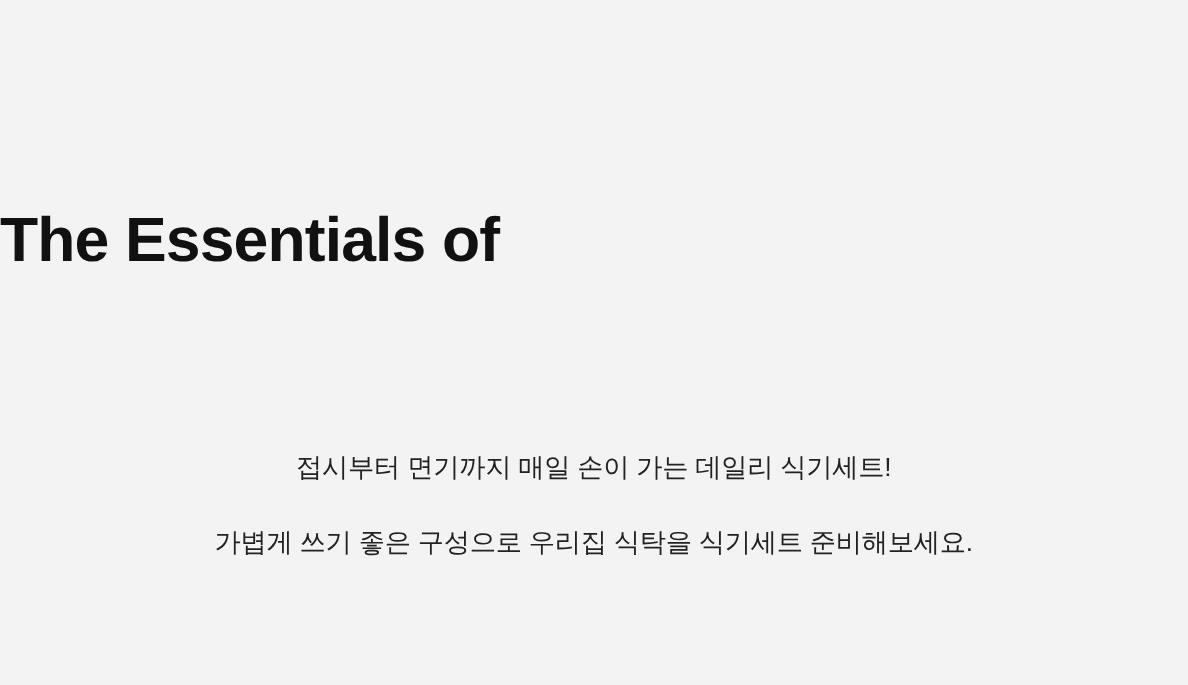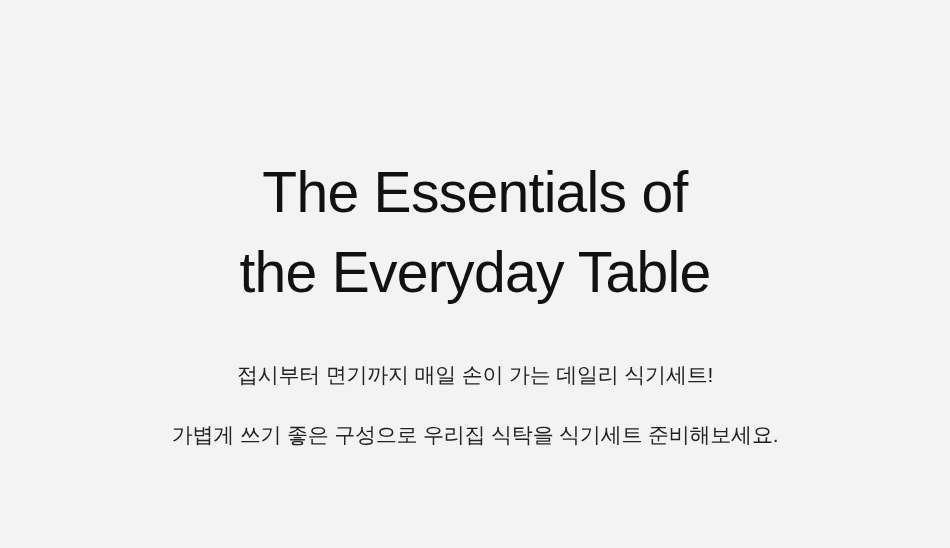--- a/index.html
+++ b/index.html
@@ -27,25 +27,25 @@
     box-sizing: border-box;
   }
 
   .headline {
     margin: 0;
     padding: 0;
     position: absolute;
     top: 152px;
     left: 0;
     width: 950px;
-    text-align: center;
+    text-align: left;
     color: #111111;
     font-family: "Liberation Sans", "DejaVu Sans", sans-serif;
-    font-size: 57px;
-    font-weight: 400;
+    font-size: 50px;
+    font-weight: 700;
     line-height: 80px;
     letter-spacing: -0.7px;
     -webkit-font-smoothing: antialiased;
   }
 
   .headline-line {
     display: block;
     white-space: nowrap;
   }
 
@@ -71,21 +71,20 @@
     white-space: nowrap;
   }
 </style>
 </head>
 <body>
 
 <div class="promo-banner">
 
   <h1 class="headline">
     <span class="headline-line">The Essentials of</span>
-    <span class="headline-line">the Everyday Table</span>
   </h1>
 
   <p class="subcopy">
     <span class="subcopy-line">접시부터 면기까지 매일 손이 가는 데일리 식기세트!</span>
     <span class="subcopy-line">가볍게 쓰기 좋은 구성으로 우리집 식탁을 식기세트 준비해보세요.</span>
   </p>
 
 </div>
 
 </body></html>

